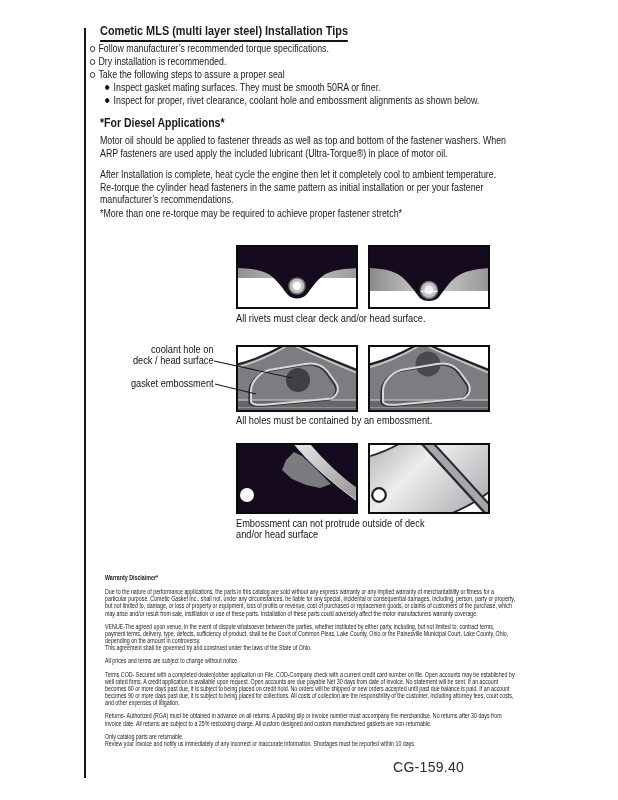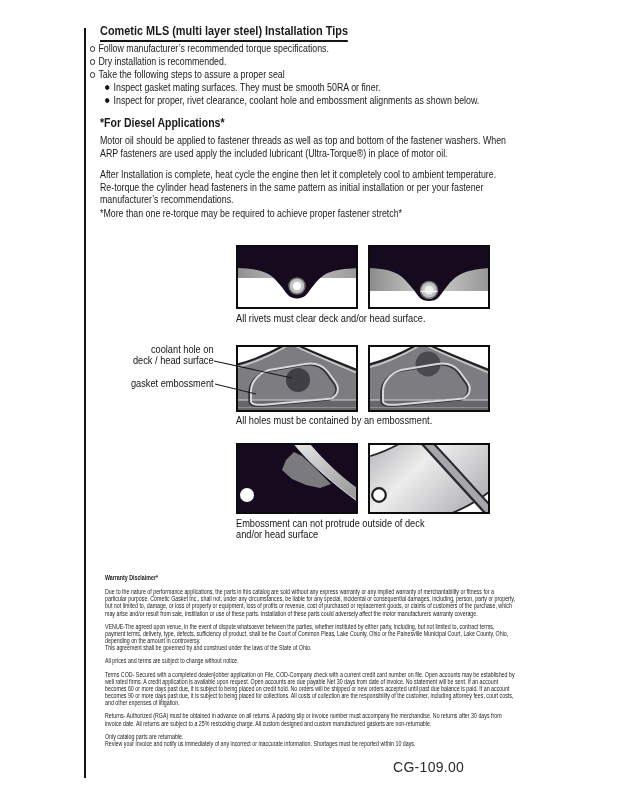--- a/index.html
+++ b/index.html
@@ -226,15 +226,15 @@
     <p>Due to the nature of performance applications, the parts in this catalog are sold without any express warranty or any implied warranty of merchantability or fitness for a particular purpose.  Cometic Gasket Inc., shall not, under any circumstances, be liable for any special, incidental or consequential damages, including, person, party or property, but not limited to, damage, or loss of property or equipment, loss of profits or revenue, cost of purchased or replacement goods, or claims of customers of the purchase, which may arise and/or result from sale, instillation or use of these parts.  Installation of these parts could adversely affect the motor manufacturers warranty coverage.</p>
     <p class="tight">VENUE-The agreed upon venue, in the event of dispute whatsoever between the parties, whether instituted by either party, including, but not limited to, contract terms, payment terms, delivery, type, defects, sufficiency of product, shall be the Court of Common Pleas, Lake County, Ohio or the Painesville Municipal Court, Lake County, Ohio, depending on the amount in controversy.</p>
     <p>This agreement shall be governed by and construed under the laws of the State of Ohio.</p>
     <p>All prices and terms are subject to change without notice.</p>
     <p>Terms COD- Secured with a completed dealer/jobber application on File, COD-Company check with a current credit card number on file.  Open accounts may be established by well rated firms.  A credit application is available upon request.  Open accounts are due payable Net 30 days from date of invoice.  No statement will be sent.  If an account becomes 60 or more days past due, it is subject to being placed on credit hold.  No orders will be shipped or new orders accepted until past due balance is paid.  If an account becomes 90 or more days past due, it is subject to being placed for collections.  All costs of collection are the responsibility of the customer, including attorney fees, court costs, and other expenses of litigation.</p>
     <p>Returns- Authorized (RGA) must be obtained in advance on all returns.  A packing slip or invoice number must accompany the merchandise.  No returns after 30 days from invoice date.  All returns are subject to a 25% restocking charge.  All custom designed and custom manufactured gaskets are non-returnable.</p>
     <p class="tight">Only catalog parts are returnable.</p>
     <p>Review your invoice and notify us immediately of any incorrect or inaccurate information.  Shortages must be reported within 10 days.</p>
   </div>
 
-  <div class="abs footer-code">CG-109.00</div>
+  <div class="abs footer-code">CG-159.40</div>
 
 </div>
 
 </body></html>

